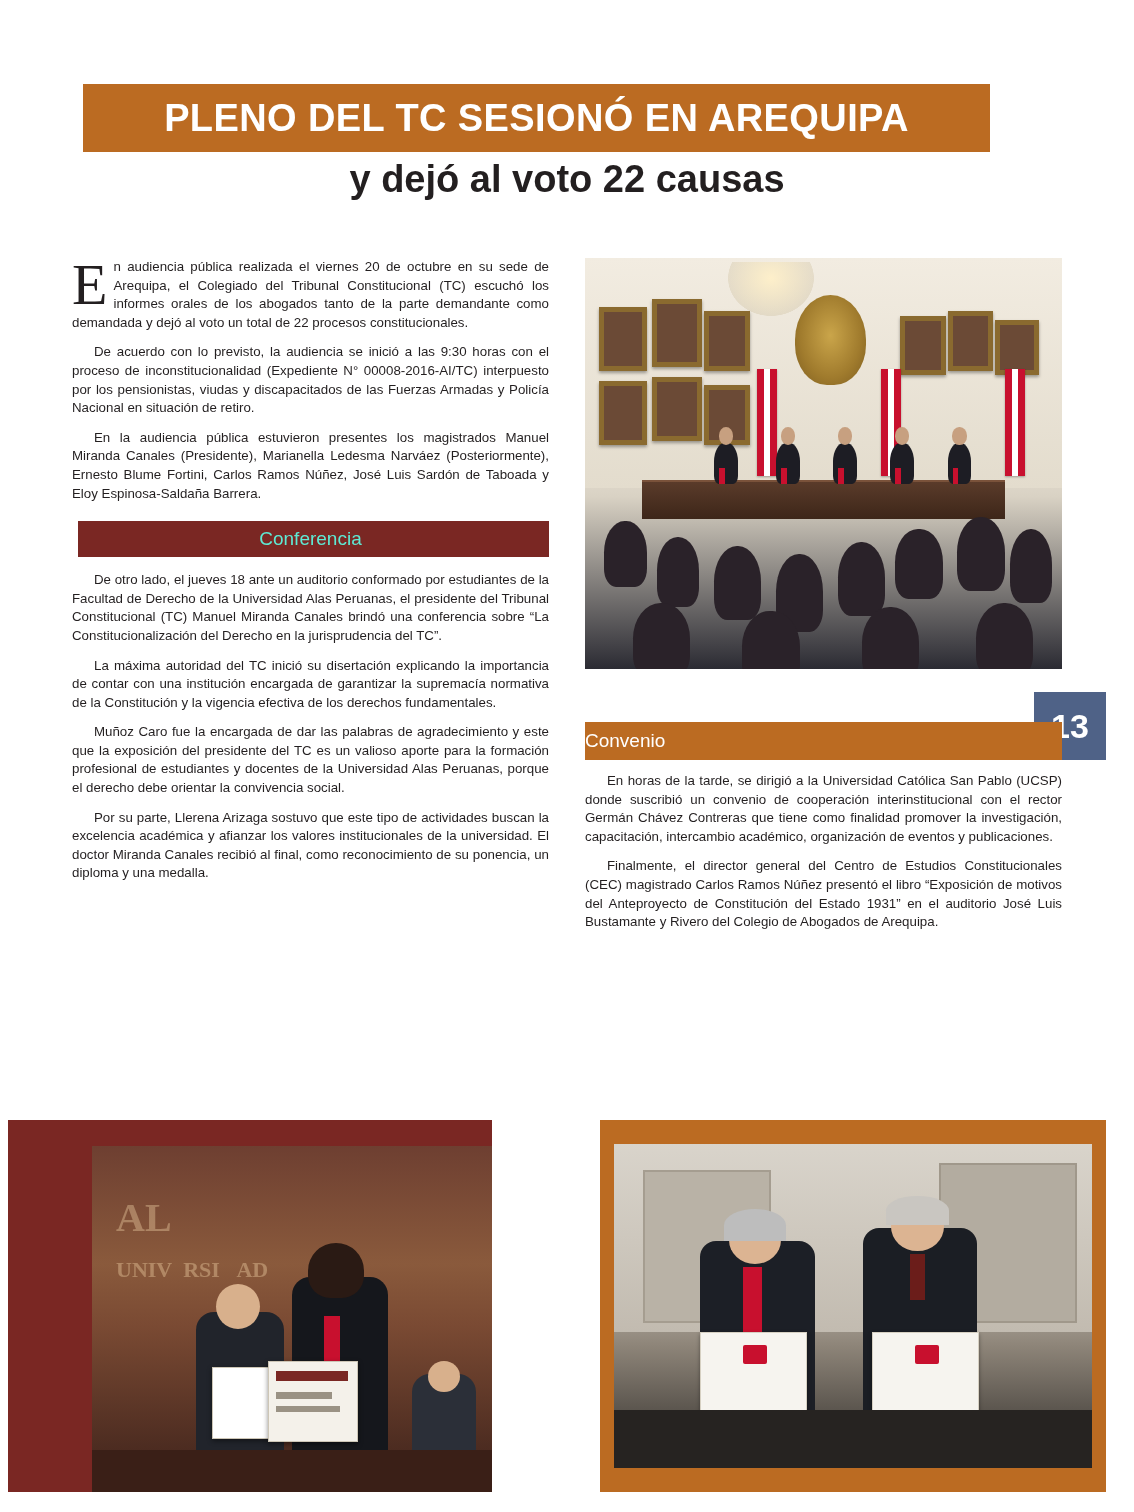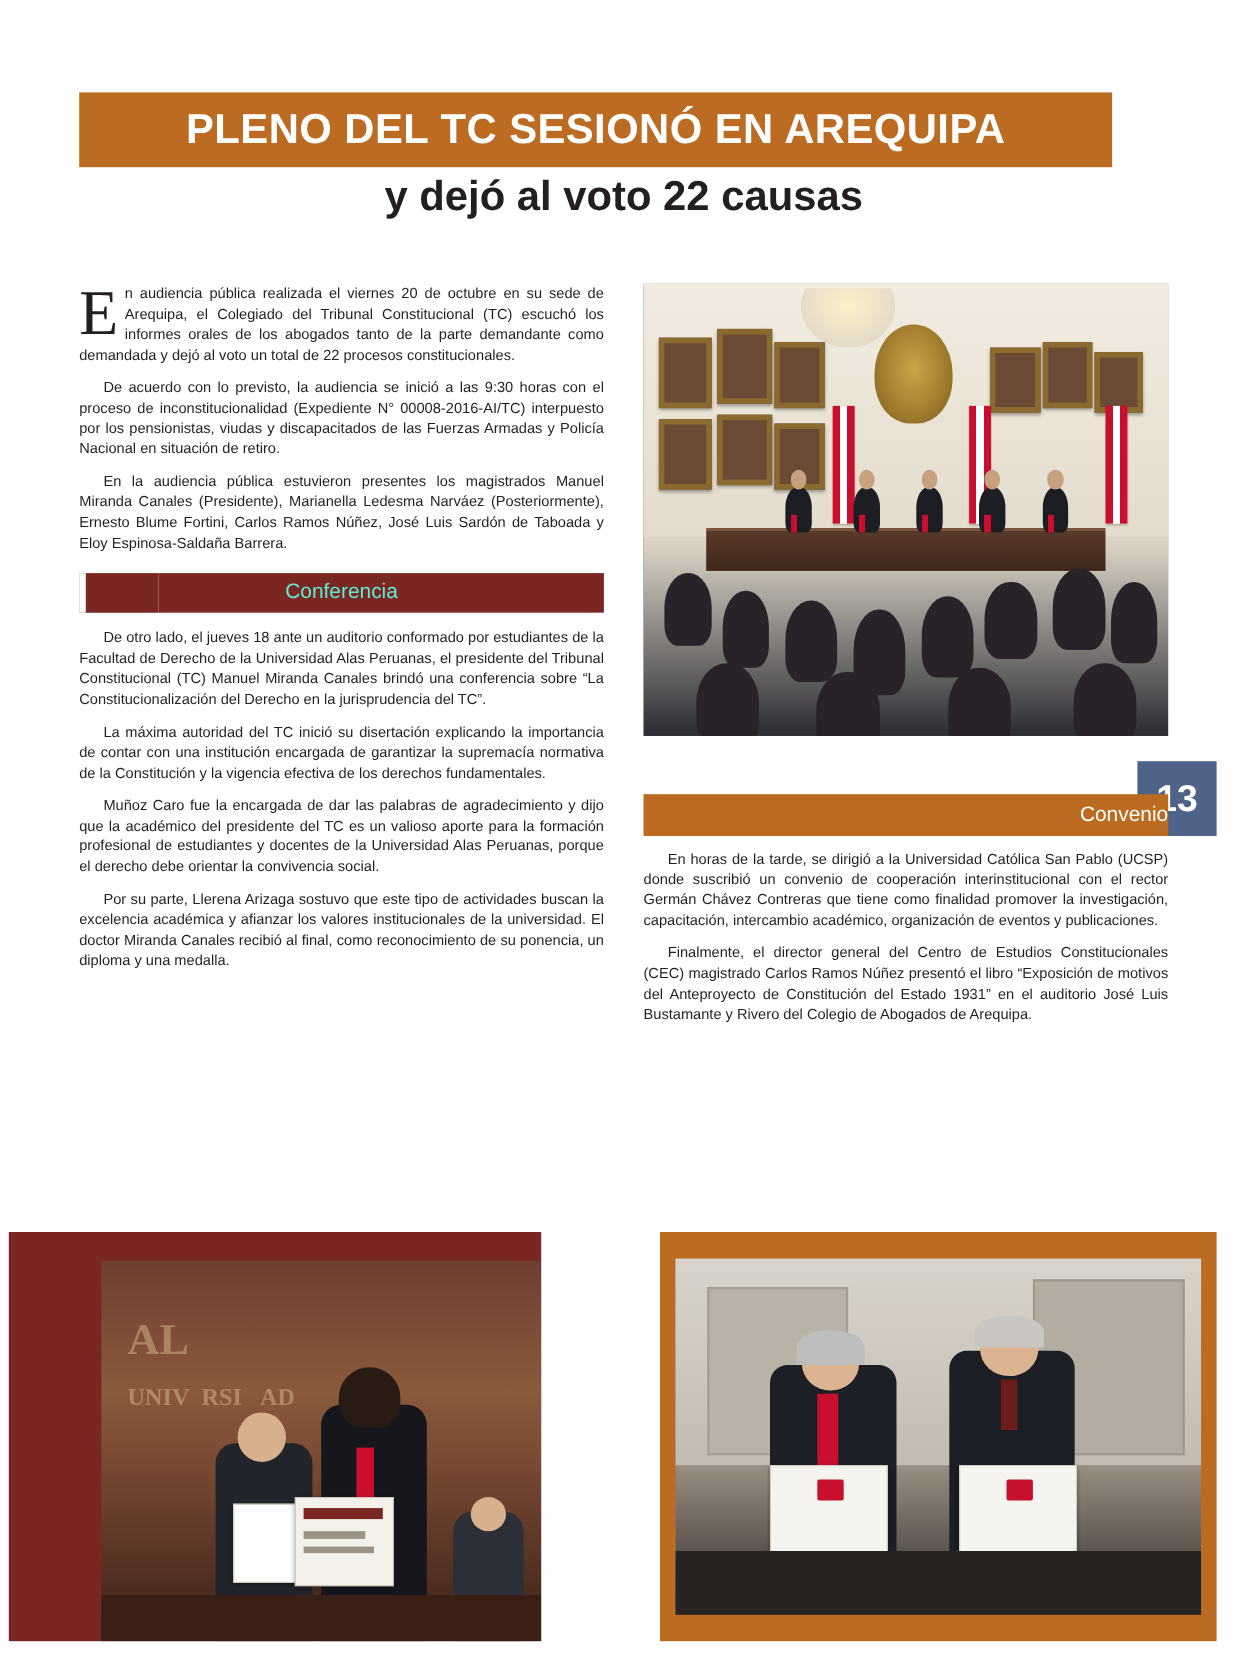--- a/index.html
+++ b/index.html
@@ -12,27 +12,26 @@
     height: 1512px;
     position: relative;
     font-family: "Liberation Sans", sans-serif;
     color: #231f20;
     overflow: hidden;
   }
 
   
   .headline-band {
     position: absolute;
-    left: 72px;
+    left: 83px;
     top: 84px;
     width: 907px;
     height: 68px;
     background: #b5651d;
     background: #bb6b22;
-    padding-left: 32px;
   }
   .headline-band .headline-main {
     position: absolute;
     left: 0;
     top: 0;
     width: 100%;
     height: 100%;
     display: flex;
     align-items: center;
     justify-content: center;
@@ -143,21 +142,21 @@
 
   .band-convenio {
     position: absolute;
     left: 585px;
     top: 722px;
     width: 477px;
     height: 38px;
     background: #bb6b22;
     display: flex;
     align-items: center;
-    justify-content: flex-end;
+    justify-content: flex-start;
     color: #ffffff;
     font-size: 19px;
   }
   .convenio-text {
     position: absolute;
     left: 585px;
     top: 772px;
     width: 477px;
   }
 
@@ -295,21 +294,21 @@
   <p class="body indent">De acuerdo con lo previsto, la audiencia se inició a las 9:30 horas con el proceso de inconstitucionalidad (Expediente N° 00008-2016-AI/TC) interpuesto por los pensionistas, viudas y discapacitados de las Fuerzas Armadas y Policía Nacional en situación de retiro.</p>
   <p class="body indent">En la audiencia pública estuvieron presentes los magistrados Manuel Miranda Canales (Presidente), Marianella Ledesma Narváez (Posteriormente), Ernesto Blume Fortini, Carlos Ramos Núñez, José Luis Sardón de Taboada y Eloy Espinosa-Saldaña Barrera.</p>
 
   <div class="band-conferencia">
     <div class="band-left"></div>
     <div class="band-label">Conferencia</div>
   </div>
 
   <p class="body indent">De otro lado, el jueves 18 ante un auditorio conformado por estudiantes de la Facultad de Derecho de la Universidad Alas Peruanas, el presidente del Tribunal Constitucional (TC) Manuel Miranda Canales brindó una conferencia sobre “La Constitucionalización del Derecho en la jurisprudencia del TC”.</p>
   <p class="body indent">La máxima autoridad del TC inició su disertación explicando la importancia de contar con una institución encargada de garantizar la supremacía normativa de la Constitución y la vigencia efectiva de los derechos fundamentales.</p>
-  <p class="body indent">Muñoz Caro fue la encargada de dar las palabras de agradecimiento y dijo que la académico del presidente del TC es un valioso aporte para la formación profesional de estudiantes y docentes de la Universidad Alas Peruanas, porque el derecho debe orientar la convivencia social.</p>
+  <p class="body indent">Muñoz Caro fue la encargada de dar las palabras de agradecimiento y este que la exposición del presidente del TC es un valioso aporte para la formación profesional de estudiantes y docentes de la Universidad Alas Peruanas, porque el derecho debe orientar la convivencia social.</p>
   <p class="body indent">Por su parte, Llerena Arizaga sostuvo que este tipo de actividades buscan la excelencia académica y afianzar los valores institucionales de la universidad. El doctor Miranda Canales recibió al final, como reconocimiento de su ponencia, un diploma y una medalla.</p>
 </div>
 
 <div class="photo photo-main">
   <div class="scene">
     <div class="hall-bg"></div>
     <div class="hall-wall"></div>
     <div class="chandelier"></div>
     <div class="crest"></div>
 

